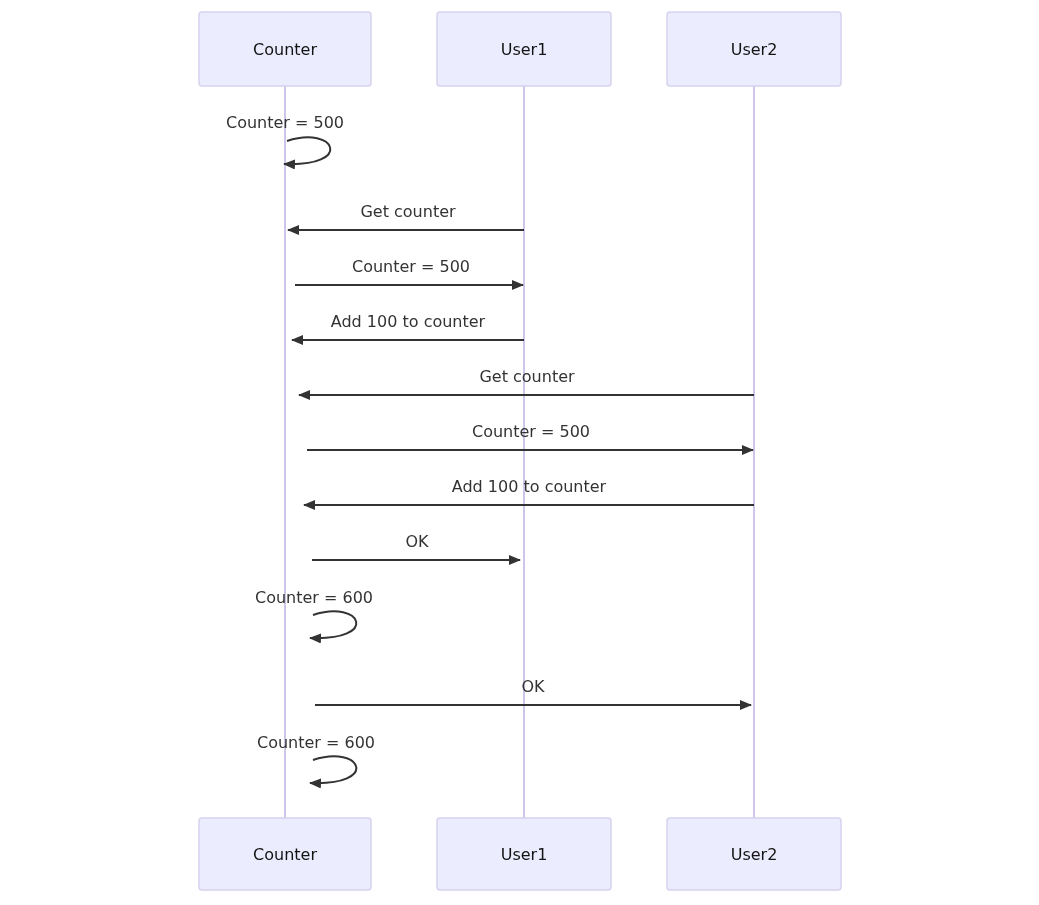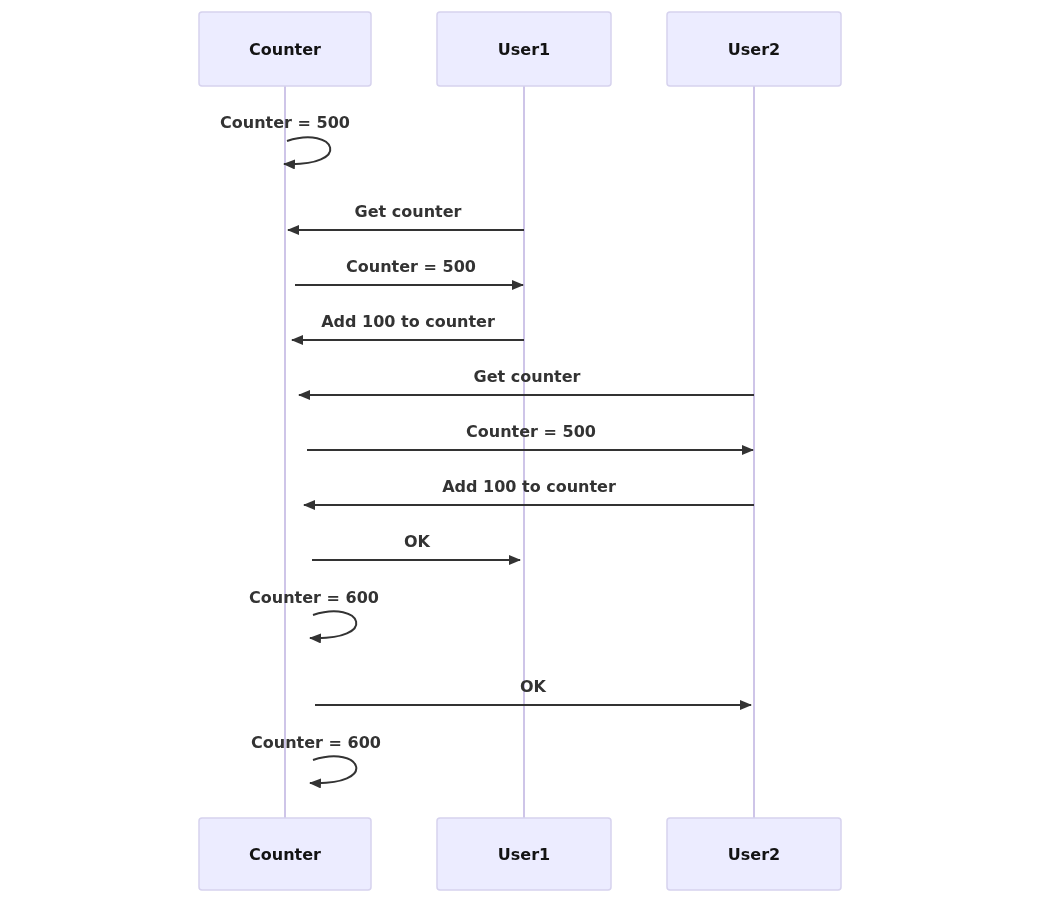--- a/index.html
+++ b/index.html
@@ -5,21 +5,21 @@
   :root {
     --background: #ffffff;
     --actor-fill: #ECECFF;
     --actor-border: #D6D2EE;
     --actor-text: #131313;
     --lifeline: #CEC5E8;
     --message: #333333;
     --message-text: #333333;
   }
   html, body { margin: 0; padding: 0; background: var(--background); }
-  .stage { width: 1039px; height: 905px; position: relative; background: var(--background); font-weight: bold; }
+  .stage { width: 1039px; height: 905px; position: relative; background: var(--background); }
   svg text {
     font-family: "DejaVu Sans", "Liberation Sans", sans-serif;
   }
   .actor-box {
     fill: var(--actor-fill);
     stroke: var(--actor-border);
     stroke-width: 1.5;
   }
   .actor-label {
     font-size: 16px;

